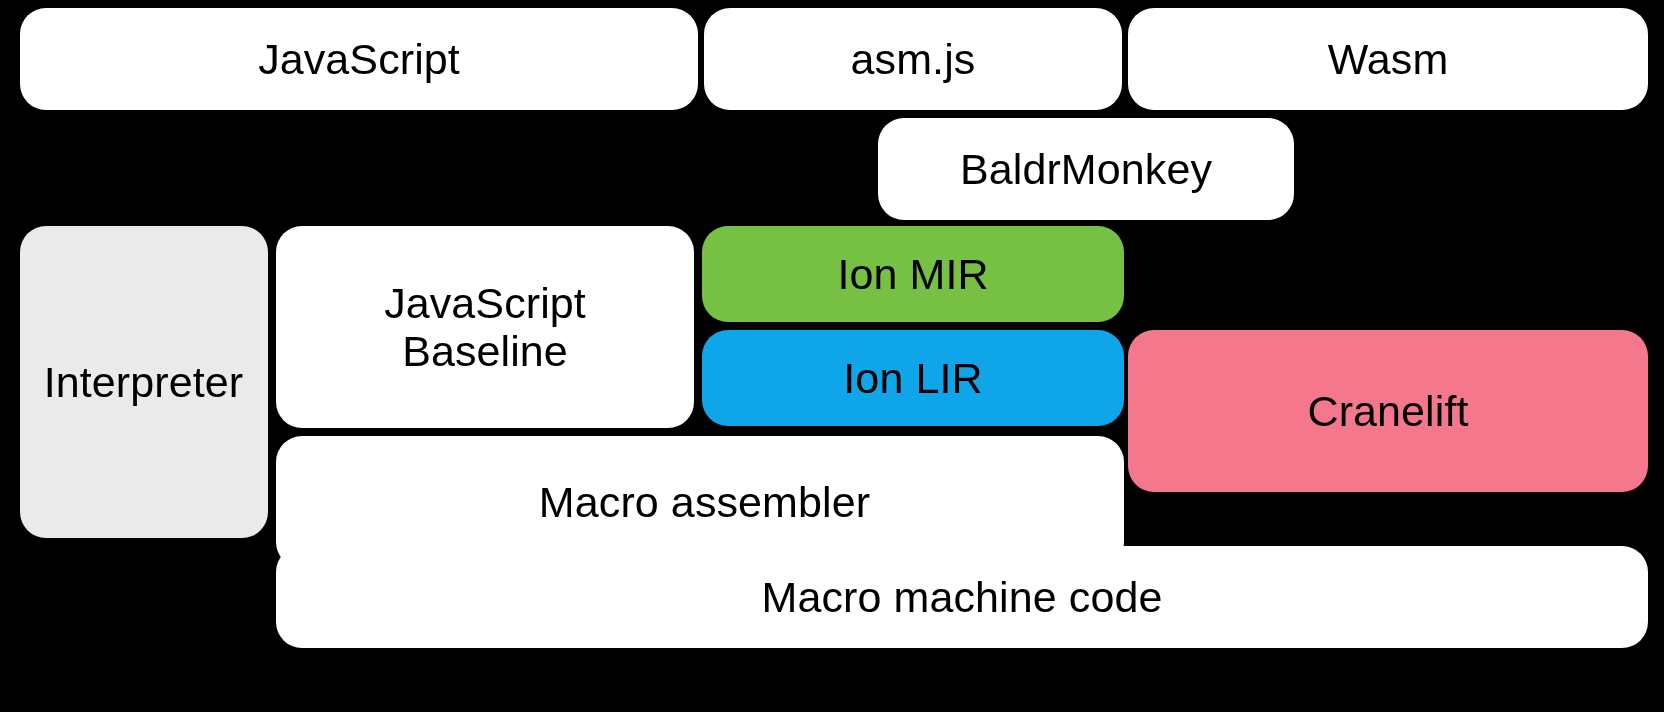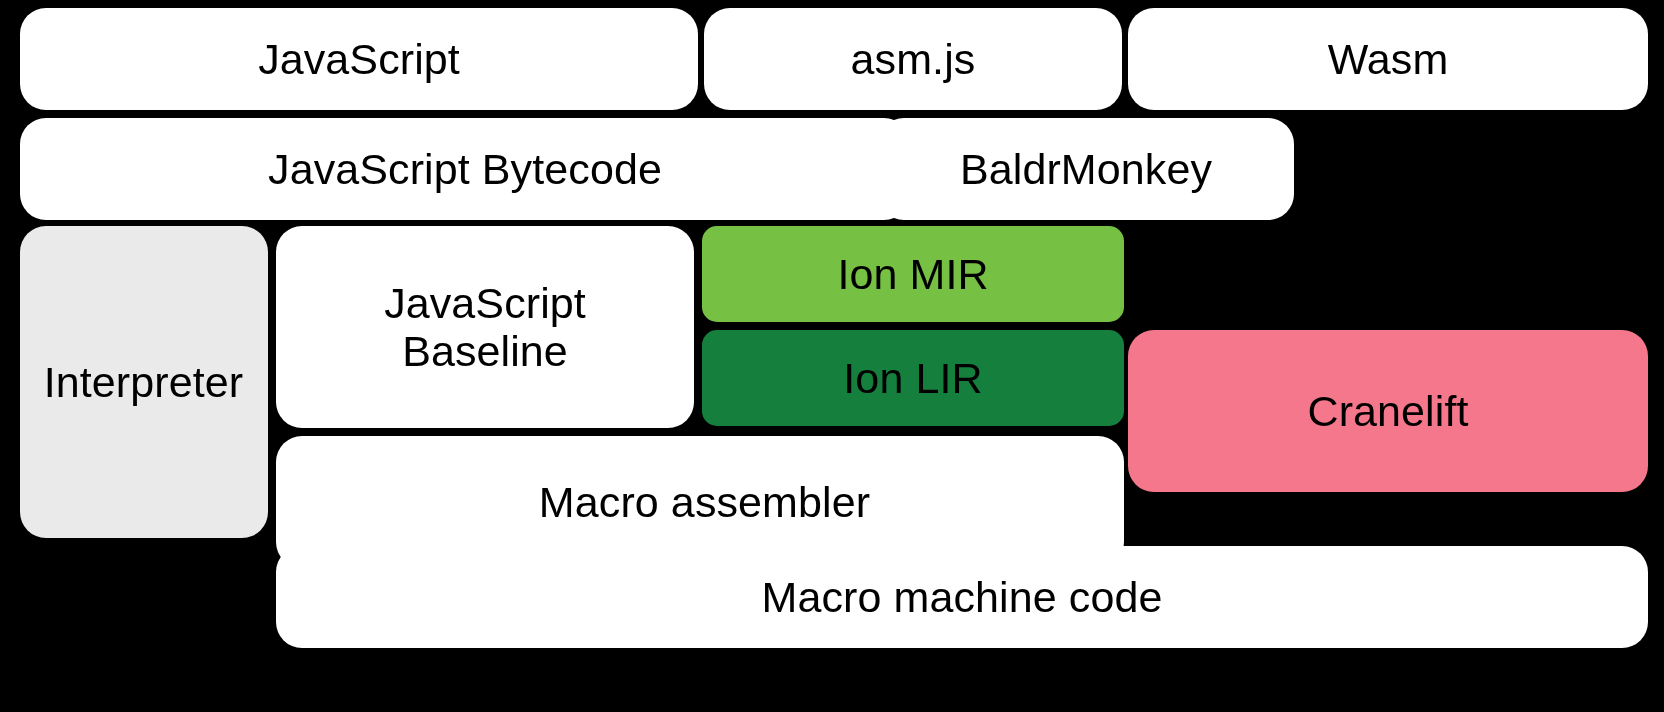--- a/index.html
+++ b/index.html
@@ -27,33 +27,32 @@
     color: #000000;
     font-size: 43px;
     line-height: 1.12;
     font-weight: 400;
     letter-spacing: 0.1px;
     white-space: pre-line;
     padding: 2px 8px;
   }
   .fill-white { background: #FFFFFF; }
   .fill-gray  { background: #EAEAEA; padding-left: 7px; }
-  .fill-green { background: #76C043; border-radius: 15px; }
+  .fill-green { background: #76C043; }
   .fill-red   { background: #F5778B; }
 </style>
 </head>
 <body>
 
 <div id="canvas">
     <div class="node fill-white" style="left: 20px; top: 8px; width: 678px; height: 102px; background: rgb(255, 255, 255);">JavaScript</div>
     <div class="node fill-white" style="left: 704px; top: 8px; width: 418px; height: 102px; background: rgb(255, 255, 255);">asm.js</div>
     <div class="node fill-white" style="left: 1128px; top: 8px; width: 520px; height: 102px; background: rgb(255, 255, 255);">Wasm</div>
-    <div class="node fill-white" style="left: 20px; top: 118px; width: 890px; height: 102px; background: rgb(255, 255, 255);">JavaScript Bytecode</div>
     <div class="node fill-white" style="left: 878px; top: 118px; width: 416px; height: 102px; background: rgb(255, 255, 255);">BaldrMonkey</div>
     <div class="node fill-gray" style="left: 20px; top: 226px; width: 248px; height: 312px; background: rgb(234, 234, 234);">Interpreter</div>
     <div class="node fill-white" style="left: 276px; top: 226px; width: 418px; height: 202px; background: rgb(255, 255, 255);">JavaScript
 Baseline</div>
     <div class="node fill-green" style="left: 702px; top: 226px; width: 422px; height: 96px; background: rgb(118, 192, 67);">Ion MIR</div>
-    <div class="node fill-green" style="left: 702px; top: 330px; width: 422px; height: 96px; background: #15803d;">Ion LIR</div>
+    <div class="node fill-green" style="left: 702px; top: 330px; width: 422px; height: 96px; background: #0ea5e9;">Ion LIR</div>
     <div class="node fill-red" style="left: 1128px; top: 330px; width: 520px; height: 162px; background: rgb(245, 119, 139);">Cranelift</div>
     <div class="node fill-white" style="left: 276px; top: 436px; width: 848px; height: 132px; background: rgb(255, 255, 255); padding-left: 17px;">Macro assembler</div>
     <div class="node fill-white" style="left: 276px; top: 546px; width: 1372px; height: 102px; background: rgb(255, 255, 255);">Macro machine code</div>
   </div>
 
 </body></html>

